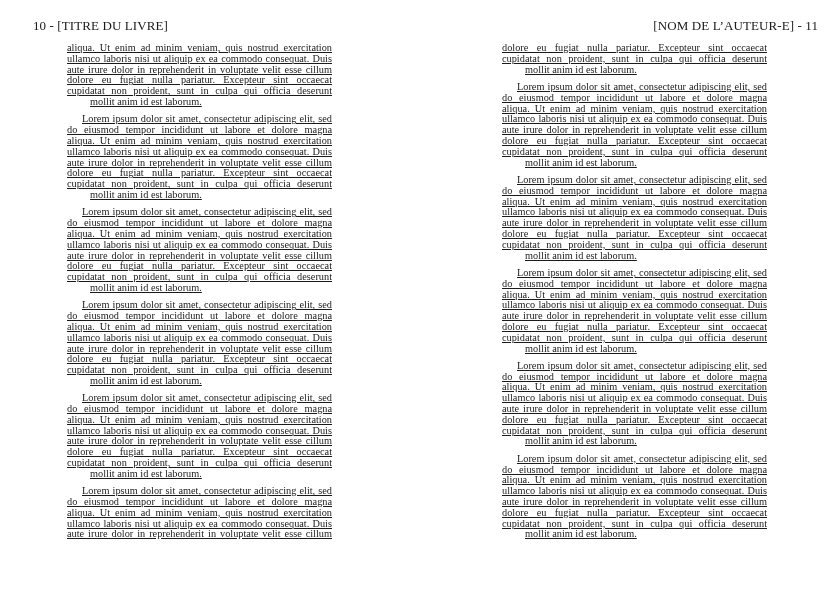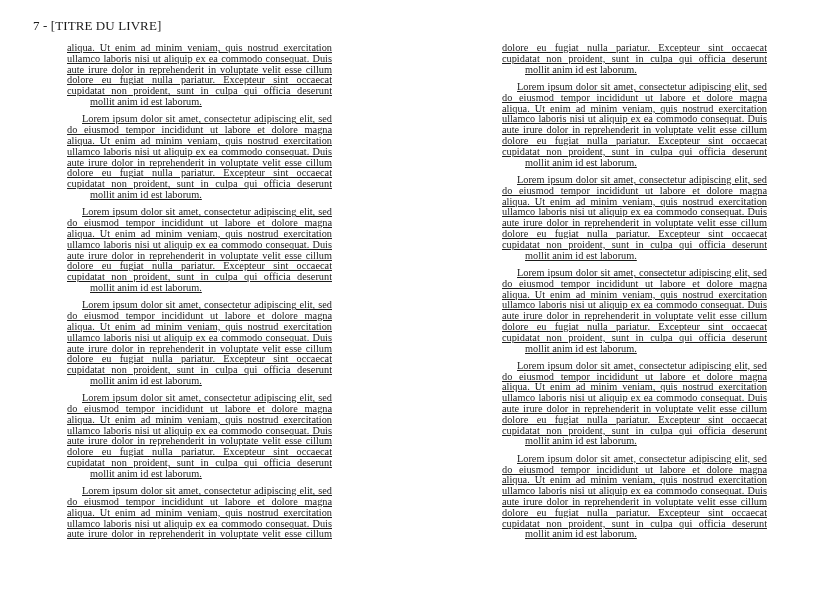--- a/index.html
+++ b/index.html
@@ -17,21 +17,21 @@
   .para { margin:0 0 6.6px 0; }
   .line { display:block; font-size:10.3px; line-height:10.8px; height:10.8px;
           text-align:justify; text-align-last:justify; white-space:nowrap; overflow:visible; }
   .line.last { text-align-last:left;padding-left:23px; }
   .line.first { text-indent:15px; }
 </style>
 </head>
 <body>
 
 <div class="page left">
-  <div class="header">7 - [TITRE DU LIVRE]</div>
+  <div class="header">10 - [TITRE DU LIVRE]</div>
   <div class="body">
       <div class="para">
         <span class="line">aliqua. Ut enim ad minim veniam, quis nostrud exercitation</span>
         <span class="line">ullamco laboris nisi ut aliquip ex ea commodo consequat. Duis</span>
         <span class="line">aute irure dolor in reprehenderit in voluptate velit esse cillum</span>
         <span class="line">dolore eu fugiat nulla pariatur. Excepteur sint occaecat</span>
         <span class="line">cupidatat non proident, sunt in culpa qui officia deserunt</span>
         <span class="line last">mollit anim id est laborum.</span>
       </div>
       <div class="para">
@@ -78,20 +78,21 @@
         <span class="line first">Lorem ipsum dolor sit amet, consectetur adipiscing elit, sed</span>
         <span class="line">do eiusmod tempor incididunt ut labore et dolore magna</span>
         <span class="line">aliqua. Ut enim ad minim veniam, quis nostrud exercitation</span>
         <span class="line">ullamco laboris nisi ut aliquip ex ea commodo consequat. Duis</span>
         <span class="line">aute irure dolor in reprehenderit in voluptate velit esse cillum</span>
       </div>
     </div>
 </div>
 
 <div class="page right">
+  <div class="header">[NOM DE L’AUTEUR-E] - 11</div>
   <div class="body">
       <div class="para">
         <span class="line">dolore eu fugiat nulla pariatur. Excepteur sint occaecat</span>
         <span class="line">cupidatat non proident, sunt in culpa qui officia deserunt</span>
         <span class="line last">mollit anim id est laborum.</span>
       </div>
       <div class="para">
         <span class="line first">Lorem ipsum dolor sit amet, consectetur adipiscing elit, sed</span>
         <span class="line">do eiusmod tempor incididunt ut labore et dolore magna</span>
         <span class="line">aliqua. Ut enim ad minim veniam, quis nostrud exercitation</span>

